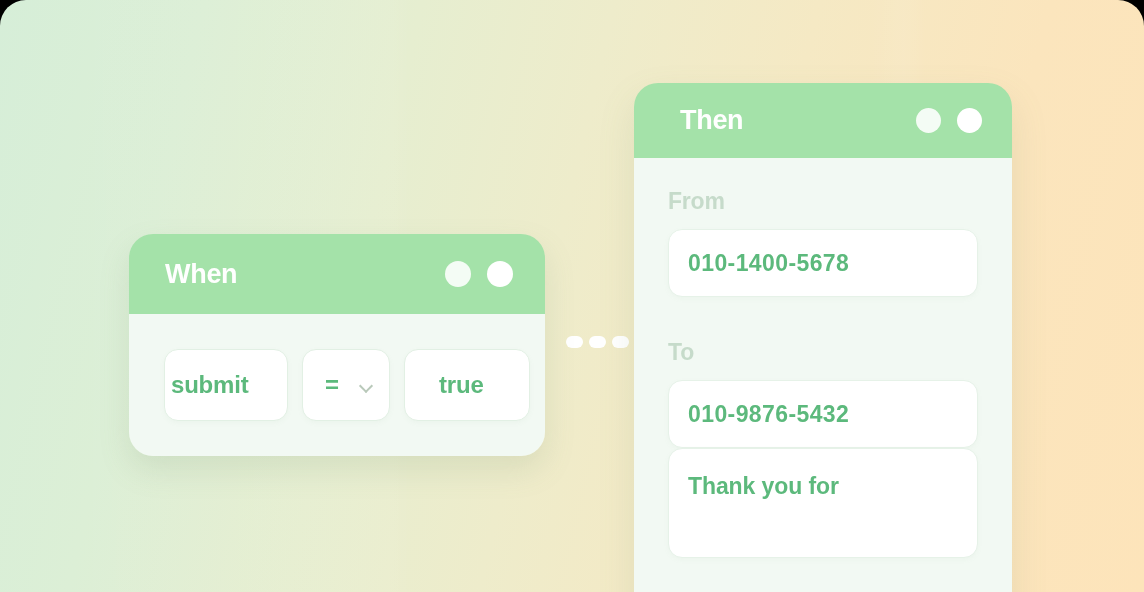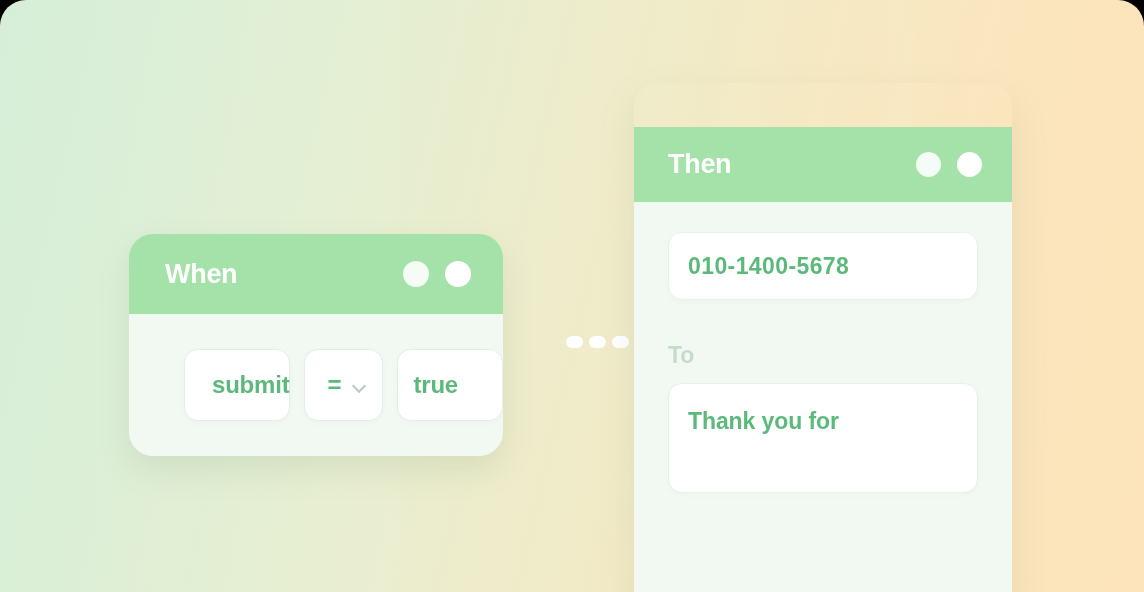--- a/index.html
+++ b/index.html
@@ -96,21 +96,21 @@
   .dots { display: flex; align-items: center; }
   .dot { border-radius: 50%; background: #ffffff; }
   .dot.muted { background: rgba(255,255,255,0.88); }
 
   .card-body { background: #f2f9f3; }
 
   
   #when-card {
     left: 129px;
     top: 234px;
-    width: 374px;
+    width: 416px;
     height: 222px;
     box-shadow: 0 14px 30px rgba(120,150,110,0.17);
   }
   #when-card .card-header {
     height: 80px;
     padding: 0 32px 0 36px;
   }
   #when-card .card-title { font-size: 27px; }
   #when-card .dot { width: 26px; height: 26px; }
   #when-card .dots { gap: 16px; }
@@ -128,22 +128,22 @@
     border-radius: 14px;
     height: 72px;
     display: flex;
     align-items: center;
     color: #5cb97c;
     font-weight: bold;
     font-size: 24px;
     letter-spacing: -0.2px;
     box-shadow: 0 2px 5px rgba(130,170,130,0.06);
   }
-  .pill.field { width: 124px; padding-left: 27px; margin-left: 20px; }
-  .pill.value { width: 126px; padding-left: 15px; }
+  .pill.field { width: 124px; padding-left: 6px; }
+  .pill.value { width: 126px; padding-left: 34px; }
 
   .pill.operator {
     width: 88px;
     justify-content: space-between;
     padding: 0 16px 0 22px;
   }
   .op-symbol { font-size: 24px; color: #5cb97c; line-height: 1; }
   .chev {
     width: 13px;
     height: 13px;
@@ -164,22 +164,21 @@
   
   #then-card {
     left: 634px;
     top: 83px;
     width: 378px;
     height: 560px;
     box-shadow: 0 16px 36px rgba(120,150,110,0.15);
   }
   #then-card .card-header {
     height: 75px;
-    padding: 0 30px 0 34px;
-    margin-top: 44px;
+    padding: 0 30px 0 46px;
   }
   #then-card .card-title { font-size: 27px; }
   #then-card .dot { width: 25px; height: 25px; }
   #then-card .dots { gap: 16px; }
   #then-card .card-body {
     height: 485px;
     padding: 30px 34px 0 34px;
   }
 
   .field-label {
@@ -255,22 +254,24 @@
   <div class="card" id="then-card">
     <div class="card-header">
       <div class="card-title">Then</div>
       <div class="dots">
         <span class="dot muted"></span>
         <span class="dot"></span>
       </div>
     </div>
     <div class="card-body">
 
+      <div class="field-label">From</div>
       <div class="input-box">010-1400-5678</div>
 
       <div class="field-label spaced">To</div>
+      <div class="input-box">010-9876-5432</div>
 
       <div class="textarea-box">Thank you for</div>
 
     </div>
   </div>
 
 </div>
 
 </body></html>

